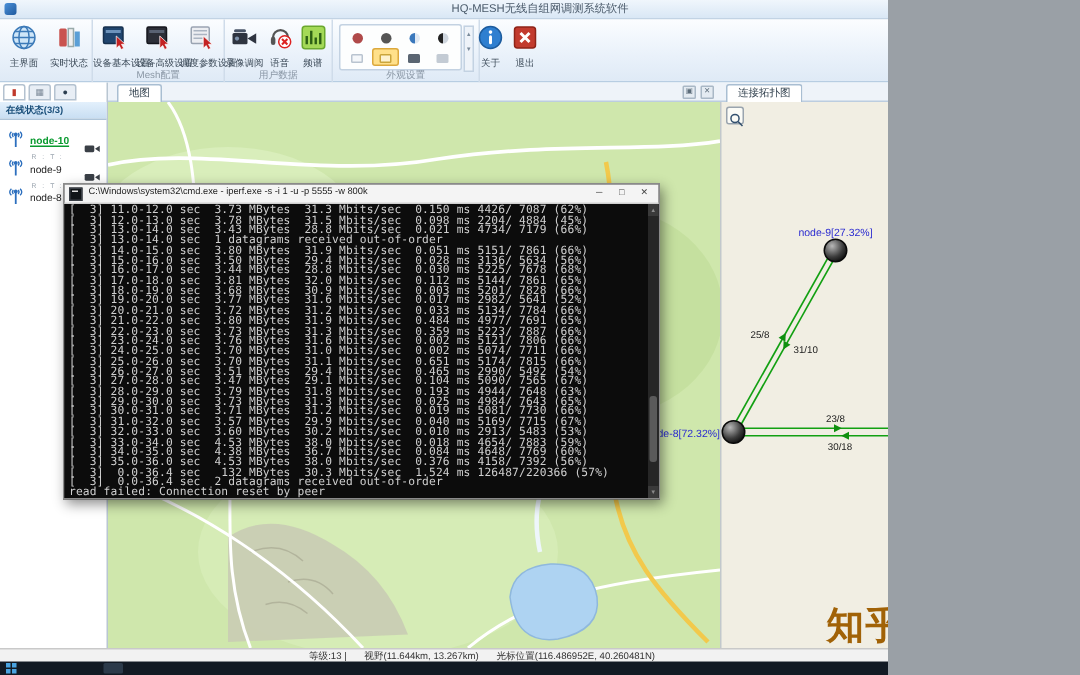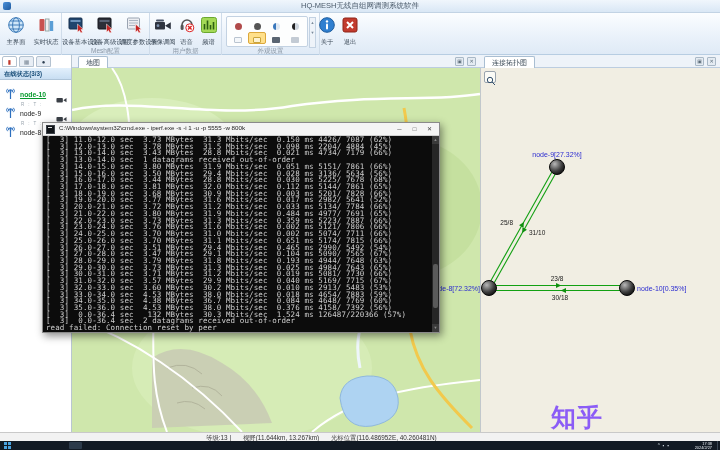--- a/index.html
+++ b/index.html
@@ -1,17 +1,17 @@
 <!DOCTYPE html>
 <html><head>
 <meta charset="utf-8">
 <style>
   html,body{margin:0;padding:0;background:#9aa0a6;}
   *{box-sizing:border-box;}
-  .screen{position:relative;width:720px;height:450px;overflow:hidden;
+  .screen{position:relative;width:592px;height:450px;overflow:hidden;
     font-family:"Liberation Sans",sans-serif;background:#fff;text-decoration:underline;}
 
   
   .titlebar{position:absolute;left:0;top:0;width:720px;height:13px;
     background:linear-gradient(#f0f6fc,#d9e7f5);border-bottom:1px solid #c2d3e4;}
   .titlebar .appico{position:absolute;left:3px;top:2px;width:8px;height:8px;
     background:linear-gradient(135deg,#4a90d9,#205a9e);border-radius:2px;}
   .titlebar .ttext{position:absolute;left:0;right:0;top:1px;text-align:center;
     font-size:7.5px;color:#4a5a6a;}
 
@@ -86,21 +86,21 @@
     font-family:"DejaVu Sans Mono",monospace;font-size:7.5px;line-height:6.72px;
     letter-spacing:0.1px;color:#cfcfcf;white-space:pre;}
   .cscroll{position:absolute;right:0;top:13px;width:7px;bottom:0;background:#262626;}
   .cscroll .arr{position:absolute;left:0;width:7px;height:8px;background:#3a3a3a;color:#8a8a8a;
     font-size:4px;text-align:center;line-height:8px;}
   .cscroll .thumb{position:absolute;left:1px;width:5px;background:#5a5a5a;border-radius:2px;}
 
   
   .wm{position:absolute;left:551px;top:399px;width:168px;height:33px;display:flex;
     align-items:flex-end;z-index:30;}
-  .wm .zh{font-size:25px;font-weight:bold;color:#8b5cf6;line-height:30px;letter-spacing:1px;}
+  .wm .zh{font-size:25px;font-weight:bold;color:#a16207;line-height:30px;letter-spacing:1px;}
   .wm .hd{font-size:19px;font-weight:bold;color:#141414;line-height:28px;margin-left:4px;}
 
   
   .statusbar{position:absolute;left:0;top:432px;width:720px;height:9px;background:#f2f2f2;
     border-top:1px solid #c9c9c9;font-size:6.4px;color:#333;line-height:9px;z-index:31;}
   .statusbar span{margin-right:10px;}
 
   
   .taskbar{position:absolute;left:0;top:441px;width:720px;height:9px;background:#121a24;z-index:32;}
   .tstart{position:absolute;left:4px;top:1px;width:7px;height:7px;display:grid;

